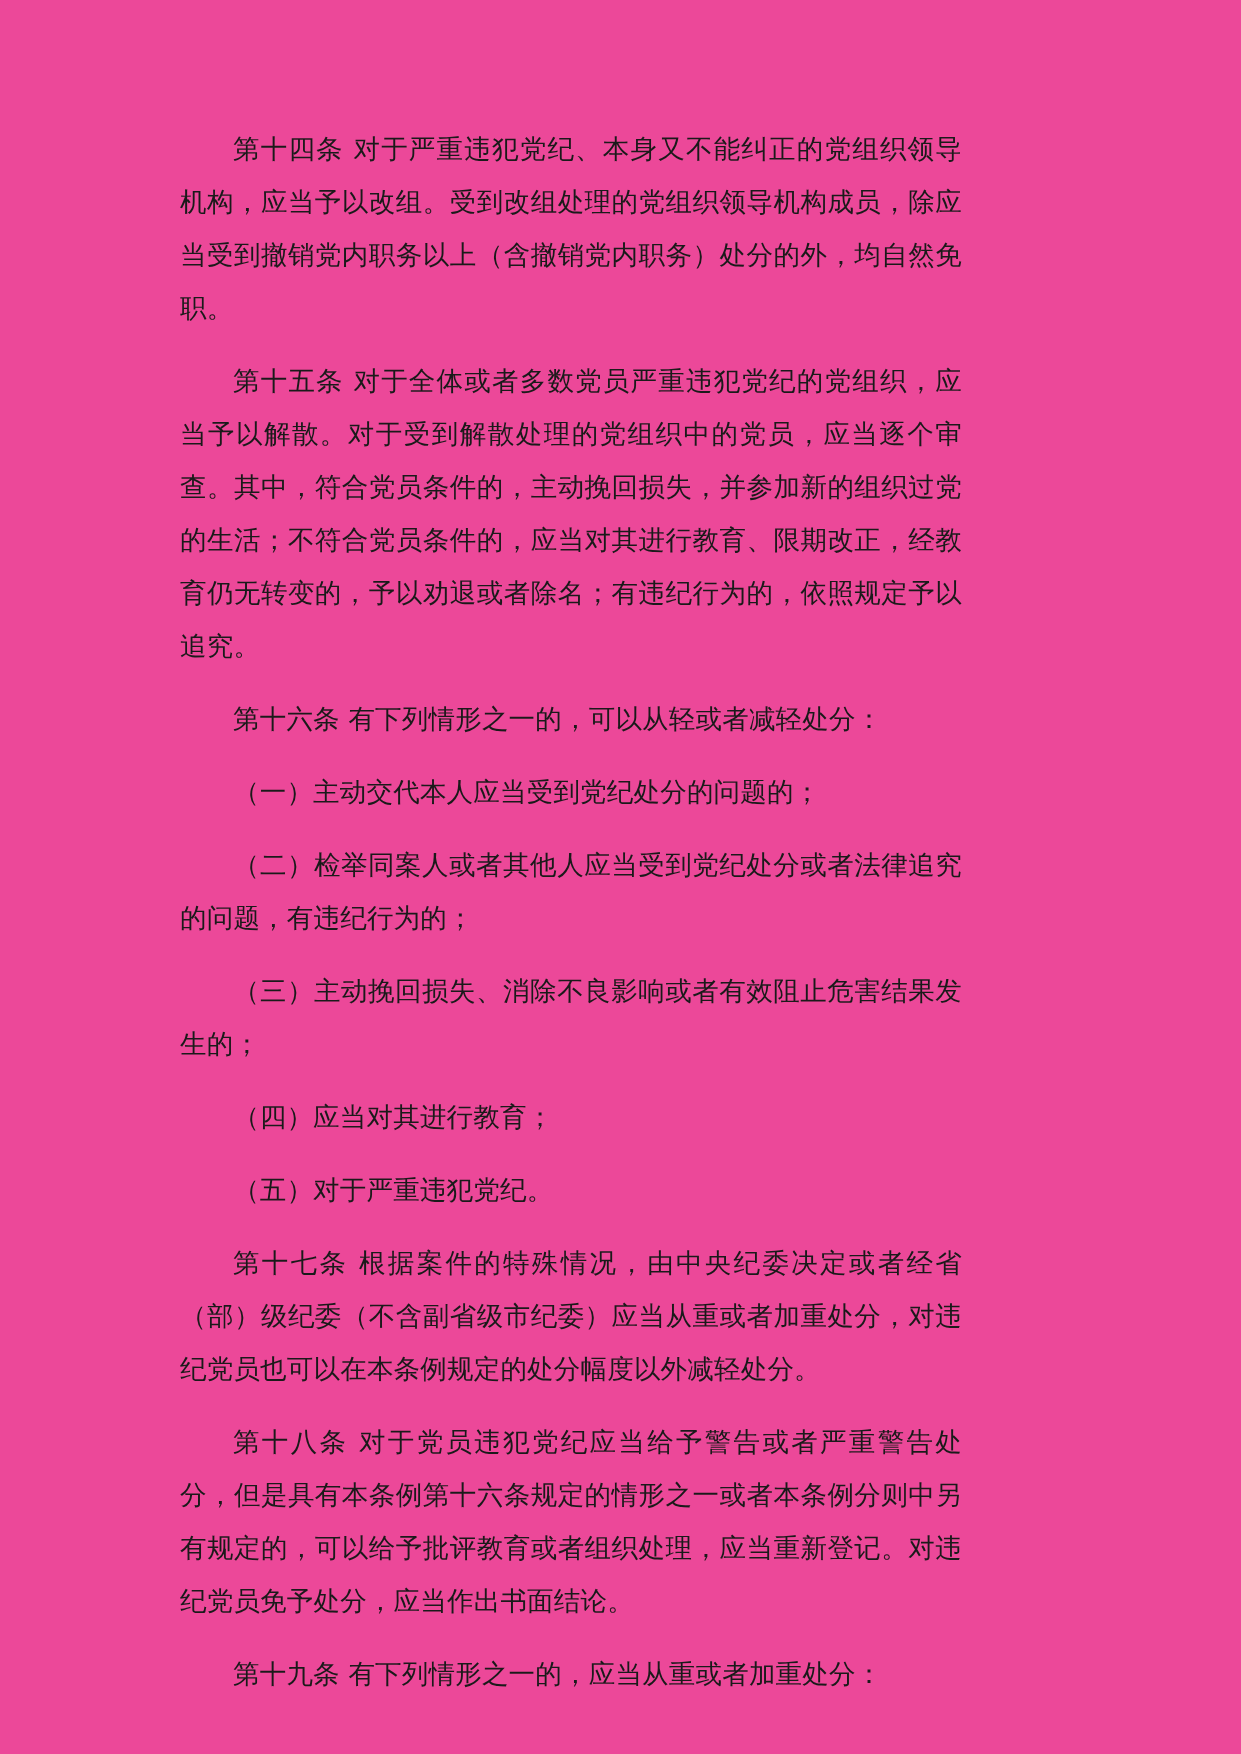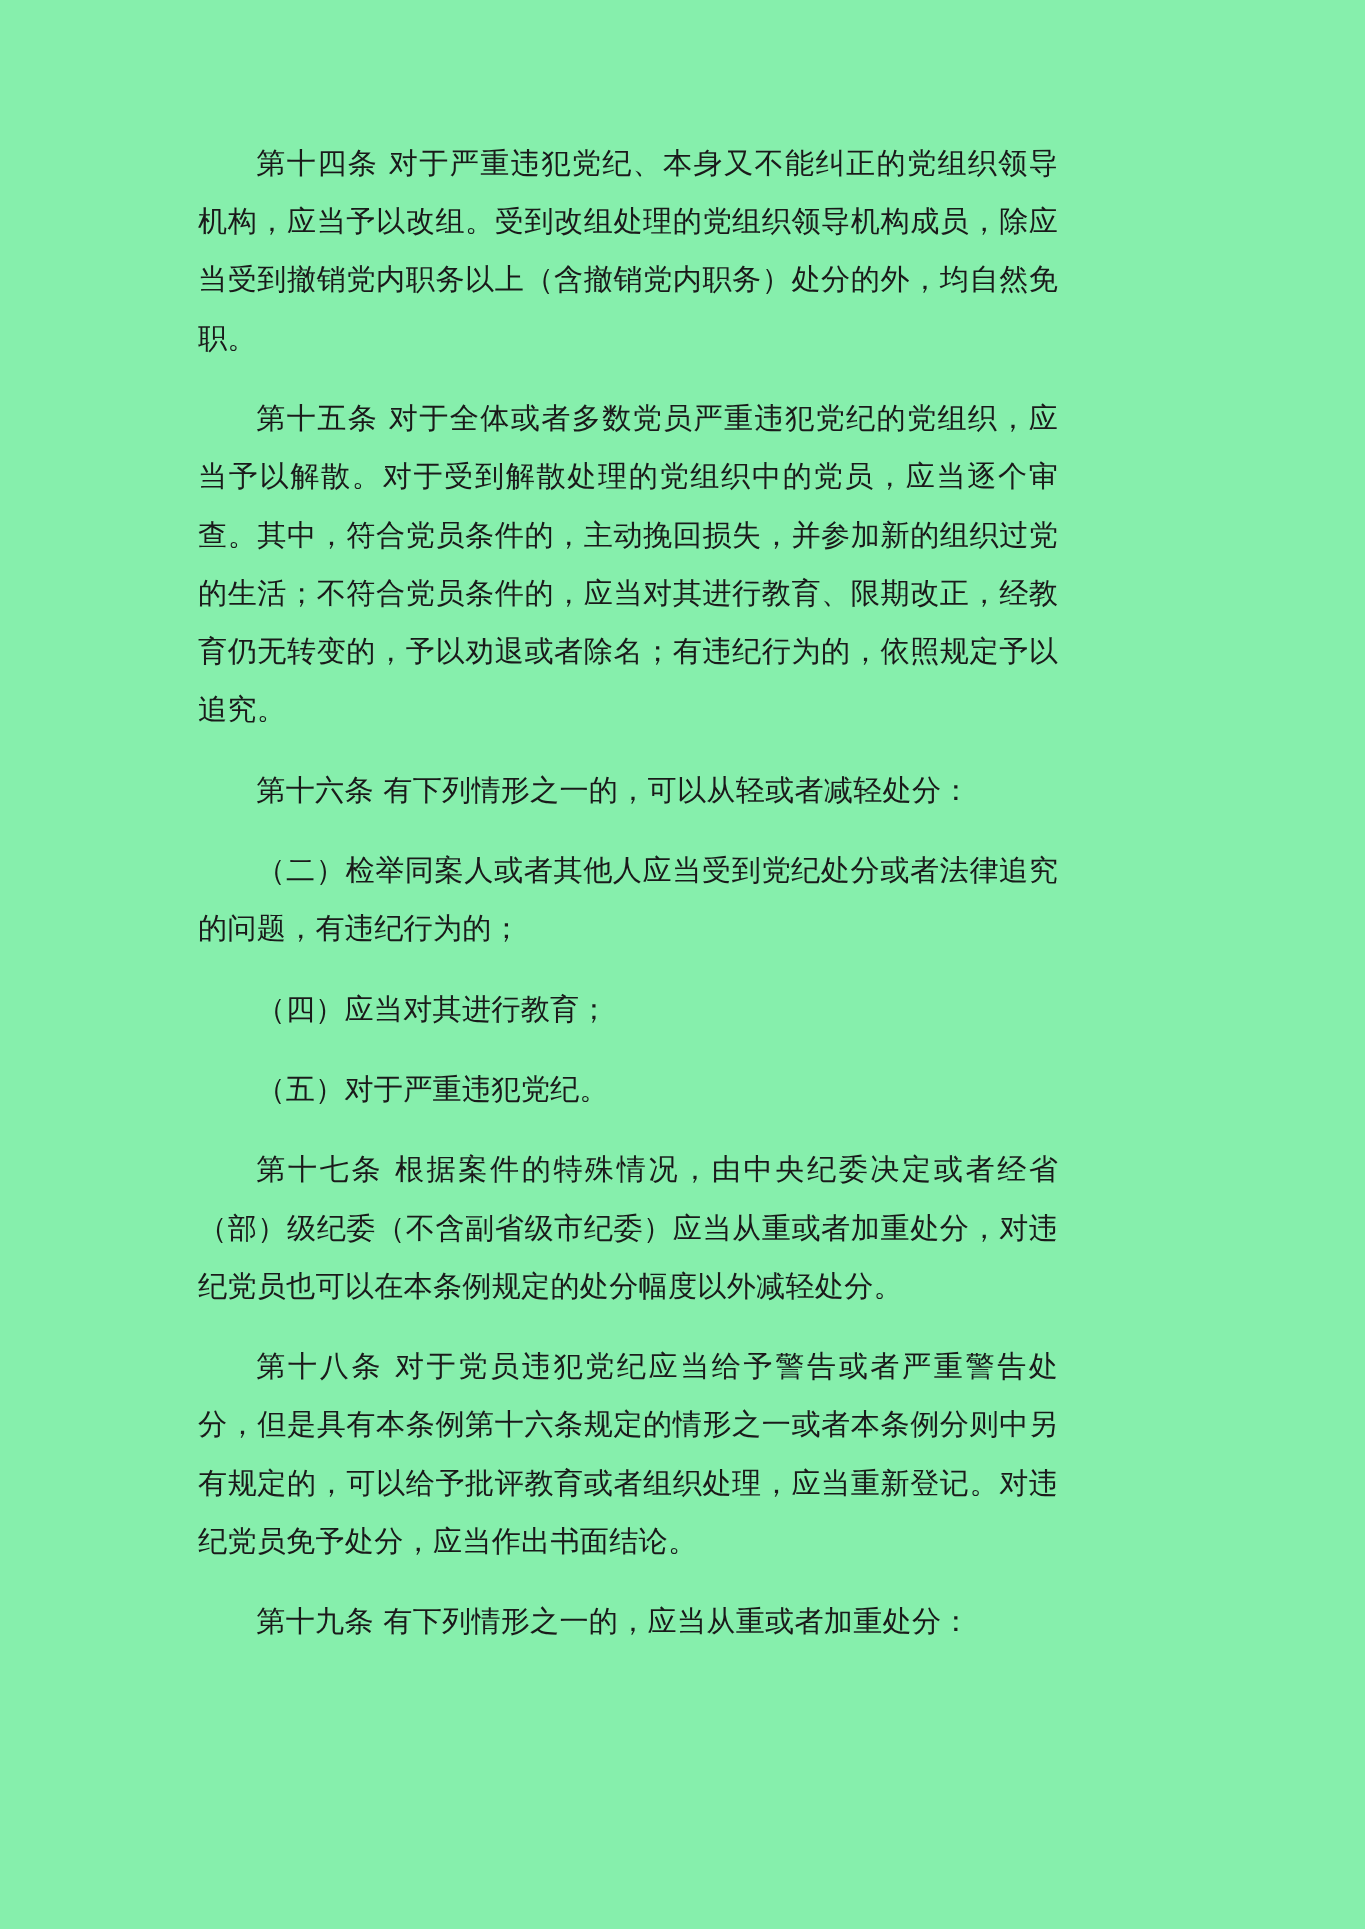--- a/index.html
+++ b/index.html
@@ -9,21 +9,21 @@
     background: #ffffff;
   }
   body {
     font-family: "DejaVu Serif", "Liberation Serif", serif;
     color: #1a1a1a;
   }
   .page {
     position: relative;
     width: 1241px;
     height: 1754px;
-    background: #86efac;
+    background: #ec4899;
     overflow: hidden;
     box-sizing: border-box;
   }
   .text-column {
     position: absolute;
     left: 180px;
     top: 122px;
     width: 782px;
   }
   .para {
@@ -59,23 +59,25 @@
 <div class="page">
   <div class="text-column">
 
     <p class="para indent">第十四条 对于严重违犯党纪、本身又不能纠正的党组织领导机构，应当予以改组。受到改组处理的党组织领导机构成员，除应当受到撤销党内职务以上（含撤销党内职务）处分的外，均自然免职。</p>
 
     <p class="para indent">第十五条 对于全体或者多数党员严重违犯党纪的党组织，应当予以解散。对于受到解散处理的党组织中的党员，应当逐个审查。其中，符合党员条件的，主动挽回损失，并参加新的组织过党的生活；不符合党员条件的，应当对其进行教育、限期改正，经教育仍无转变的，予以劝退或者除名；有违纪行为的，依照规定予以追究。</p>
 
 
     <p class="para indent">第十六条 有下列情形之一的，可以从轻或者减轻处分：</p>
 
+    <p class="para item">（一）主动交代本人应当受到党纪处分的问题的；</p>
 
     <p class="para item">（二）检举同案人或者其他人应当受到党纪处分或者法律追究的问题，有违纪行为的；</p>
 
+    <p class="para item">（三）主动挽回损失、消除不良影响或者有效阻止危害结果发生的；</p>
 
     <p class="para item">（四）应当对其进行教育；</p>
 
     <p class="para item">（五）对于严重违犯党纪。</p>
 
     <p class="para indent">第十七条 根据案件的特殊情况，由中央纪委决定或者经省（部）级纪委（不含副省级市纪委）应当从重或者加重处分，对违纪党员也可以在本条例规定的处分幅度以外减轻处分。</p>
 
     <p class="para indent">第十八条 对于党员违犯党纪应当给予警告或者严重警告处分，但是具有本条例第十六条规定的情形之一或者本条例分则中另有规定的，可以给予批评教育或者组织处理，应当重新登记。对违纪党员免予处分，应当作出书面结论。</p>
 
     <p class="para indent">第十九条 有下列情形之一的，应当从重或者加重处分：</p>

